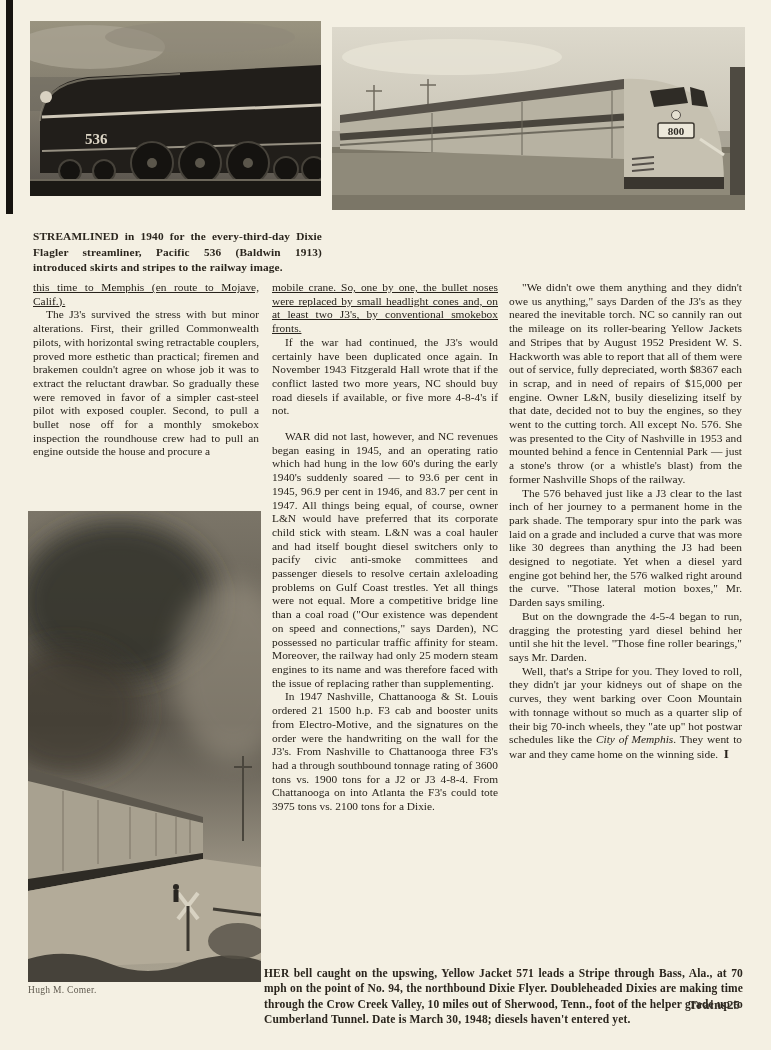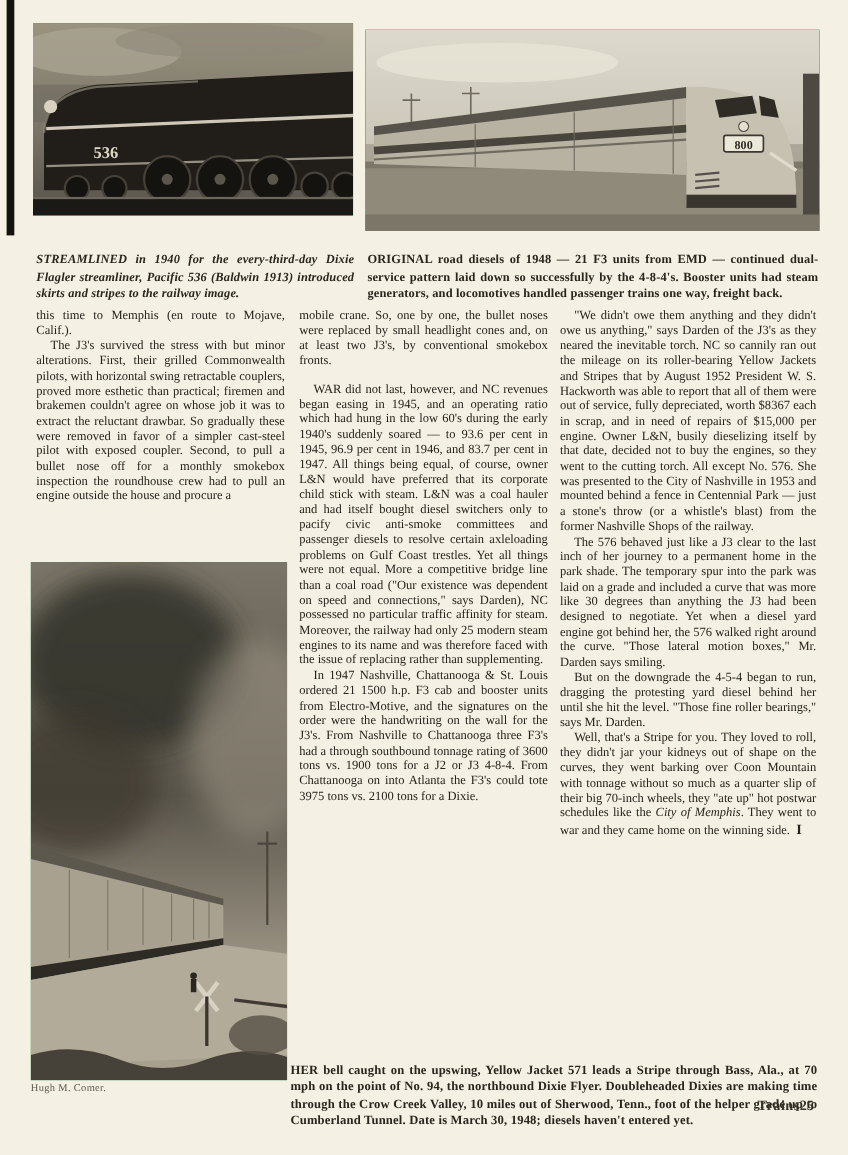--- a/index.html
+++ b/index.html
@@ -12,26 +12,26 @@
   figure{margin:0;padding:0;}
   .photo{position:absolute;overflow:hidden;background:#15803d;}
   .photo svg{display:block;}
   .photo-steam{left:30px;top:21px;width:291px;height:175px;font-family:Liberation Serif, serif;}
   .photo-diesel{left:332px;top:27px;width:413px;height:183px;}
   .photo-dark{left:28px;top:511px;width:233px;height:471px;}
   .caption{
     position:absolute;font-weight:bold;font-size:11.3px;line-height:15.2px;
     text-align:justify;letter-spacing:0.15px;color:#2a251d;
   }
-  .cap-left{left:33px;top:218px;width:289px;font-style:italic;}
+  .cap-left{left:33px;top:218px;width:289px;}
   .cap-right{left:334px;top:218px;width:410px;}
   .cap-bottom{left:264px;top:954px;width:479px;font-size:11.5px;line-height:15.4px;margin-top:12px;}
   .col{position:absolute;font-size:11.4px;line-height:13.7px;text-align:justify;}
   .col p{margin:0;text-indent:13px;}
-  .col p.noindent{text-indent:0;}
+  .col p.noindent{text-indent:0;text-decoration:underline;}
   .col p.spaced{margin-top:12px;}
   .col1{left:33px;top:281px;width:226px;}
   .col2{left:272px;top:281px;width:226px;}
   .col3{left:509px;top:281px;width:233px;}
   .endmark{font-weight:bold;font-size:13px;letter-spacing:1px;}
   .credit{
     position:absolute;left:28px;top:985px;width:231px;
     font-size:9.5px;color:#5f5a4f;letter-spacing:0.3px;
   }
   .footer{
@@ -126,21 +126,20 @@
       </g>
       <rect x="292" y="150" width="100" height="12" fill="#3a362f"></rect>
       <path d="M368,112 L392,128" stroke="#e0dccd" stroke-width="3"></path>
       <rect x="398" y="40" width="15" height="143" fill="#4e4a41"></rect>
       <rect y="168" width="413" height="15" fill="#7b7667"></rect>
       <text x="344" y="108" font-size="11" font-weight="bold" fill="#2d2a24" text-anchor="middle">800</text>
     </svg>
   </figure>
 
   <p class="caption cap-left">STREAMLINED in 1940 for the every-third-day Dixie Flagler streamliner, Pacific 536 (Baldwin 1913) introduced skirts and stripes to the railway image.</p>
-  <p class="caption cap-right">ORIGINAL road diesels of 1948 — 21 F3 units from EMD — continued dual-service pattern laid down so successfully by the 4-8-4's. Booster units had steam generators, and locomotives handled passenger trains one way, freight back.</p>
 
   <div class="col col1">
     <p class="noindent">this time to Memphis (en route to Mojave, Calif.).</p>
     <p>The J3's survived the stress with but minor alterations. First, their grilled Commonwealth pilots, with horizontal swing retractable couplers, proved more esthetic than practical; firemen and brakemen couldn't agree on whose job it was to extract the reluctant drawbar. So gradually these were removed in favor of a simpler cast-steel pilot with exposed coupler. Second, to pull a bullet nose off for a monthly smokebox inspection the roundhouse crew had to pull an engine outside the house and procure a</p>
   </div>
 
   <figure class="photo photo-dark">
     <svg width="233" height="471" viewBox="0 0 233 471">
       <defs>
         <linearGradient id="k1" x1="0" y1="0" x2="0" y2="1">
@@ -178,20 +177,21 @@
       <circle cx="148" cy="376" r="3" fill="#2a2722"></circle>
       <rect x="145.5" y="379" width="5" height="12" fill="#2a2722"></rect>
       <path d="M0,448 Q40,436 80,452 Q120,468 160,452 Q200,438 233,450 L233,471 L0,471 Z" fill="#46423a"></path>
       <ellipse cx="210" cy="430" rx="30" ry="18" fill="#555046" opacity="0.8"></ellipse>
     </svg>
   </figure>
   <div class="credit">Hugh M. Comer.</div>
 
   <div class="col col2">
     <p class="noindent">mobile crane. So, one by one, the bullet noses were replaced by small headlight cones and, on at least two J3's, by conventional smokebox fronts.</p>
+    <p>If the war had continued, the J3's would certainly have been duplicated once again. In November 1943 Fitzgerald Hall wrote that if the conflict lasted two more years, NC should buy road diesels if available, or five more 4-8-4's if not.</p>
     <p class="spaced">WAR did not last, however, and NC revenues began easing in 1945, and an operating ratio which had hung in the low 60's during the early 1940's suddenly soared — to 93.6 per cent in 1945, 96.9 per cent in 1946, and 83.7 per cent in 1947. All things being equal, of course, owner L&amp;N would have preferred that its corporate child stick with steam. L&amp;N was a coal hauler and had itself bought diesel switchers only to pacify civic anti-smoke committees and passenger diesels to resolve certain axleloading problems on Gulf Coast trestles. Yet all things were not equal. More a competitive bridge line than a coal road ("Our existence was dependent on speed and connections," says Darden), NC possessed no particular traffic affinity for steam. Moreover, the railway had only 25 modern steam engines to its name and was therefore faced with the issue of replacing rather than supplementing.</p>
     <p>In 1947 Nashville, Chattanooga &amp; St. Louis ordered 21 1500 h.p. F3 cab and booster units from Electro-Motive, and the signatures on the order were the handwriting on the wall for the J3's. From Nashville to Chattanooga three F3's had a through southbound tonnage rating of 3600 tons vs. 1900 tons for a J2 or J3 4-8-4. From Chattanooga on into Atlanta the F3's could tote 3975 tons vs. 2100 tons for a Dixie.</p>
   </div>
 
   <div class="col col3">
     <p>"We didn't owe them anything and they didn't owe us anything," says Darden of the J3's as they neared the inevitable torch. NC so cannily ran out the mileage on its roller-bearing Yellow Jackets and Stripes that by August 1952 President W. S. Hackworth was able to report that all of them were out of service, fully depreciated, worth $8367 each in scrap, and in need of repairs of $15,000 per engine. Owner L&amp;N, busily dieselizing itself by that date, decided not to buy the engines, so they went to the cutting torch. All except No. 576. She was presented to the City of Nashville in 1953 and mounted behind a fence in Centennial Park — just a stone's throw (or a whistle's blast) from the former Nashville Shops of the railway.</p>
     <p>The 576 behaved just like a J3 clear to the last inch of her journey to a permanent home in the park shade. The temporary spur into the park was laid on a grade and included a curve that was more like 30 degrees than anything the J3 had been designed to negotiate. Yet when a diesel yard engine got behind her, the 576 walked right around the curve. "Those lateral motion boxes," Mr. Darden says smiling.</p>
     <p>But on the downgrade the 4-5-4 began to run, dragging the protesting yard diesel behind her until she hit the level. "Those fine roller bearings," says Mr. Darden.</p>
     <p><span>Well, that's a Stripe for you. They loved to roll, they didn't jar your kidneys out of shape on the curves, they went barking over Coon Mountain with tonnage without so much as a quarter slip of their big 70-inch wheels, they "ate up" hot postwar schedules like the </span><i>City of Memphis</i><span>. They went to war and they came home on the winning side.</span>&nbsp;&nbsp;<span class="endmark">I</span></p>
   </div>

